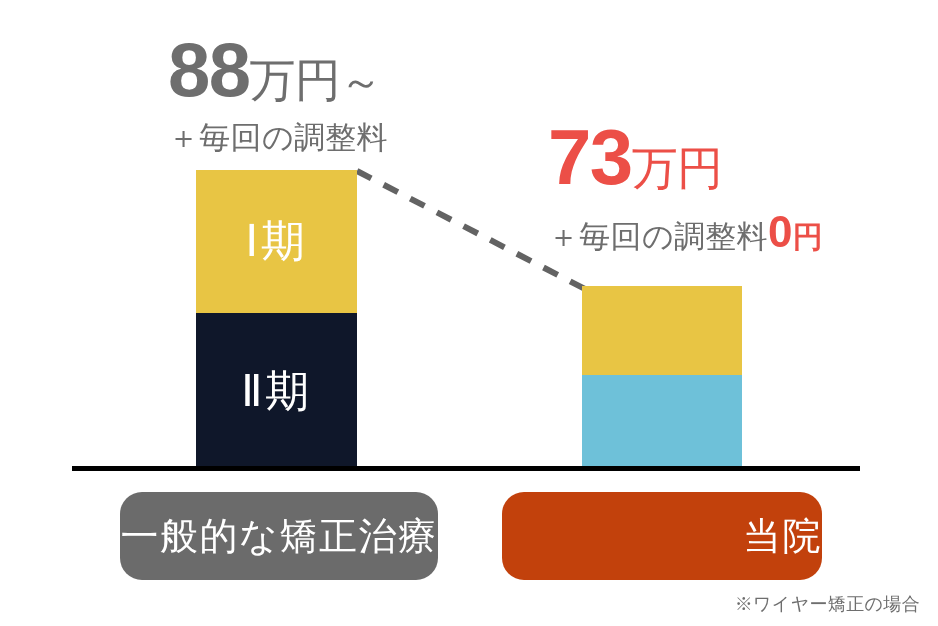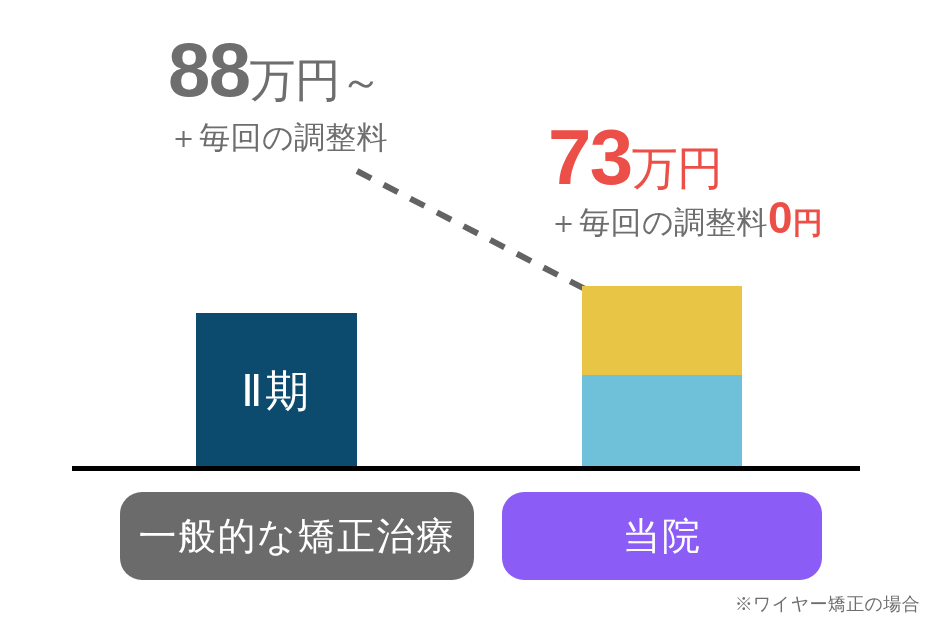--- a/index.html
+++ b/index.html
@@ -45,21 +45,21 @@
   #left-price .price-num { font-size: 76px; }
   #left-price .price-unit { font-size: 46px; }
   #left-price .price-tilde { font-size: 42px; }
   #left-price .price-sub { font-size: 31px; margin-top: 14px; text-align: center; }
 
   
   #right-price { left: 548px; top: 118px; color: #ec4f47; }
   #right-price .price-main { font-size: 74px; }
   #right-price .price-num { font-size: 78px; }
   #right-price .price-unit { font-size: 46px; }
-  #right-price .price-sub { font-size: 31px; color: #6e6e6e; }
+  #right-price .price-sub { font-size: 31px; margin-top: 14px; color: #6e6e6e; }
   #right-price .price-zero { color: #ec4f47; font-size: 44px; font-weight: 600; }
   #right-price .price-zero-unit { color: #ec4f47; font-size: 30px; font-weight: 600; }
 
   
   .bar { position: absolute; }
   .bar-seg {
     position: absolute;
     left: 0;
     width: 100%;
     display: flex;
@@ -97,21 +97,21 @@
     position: absolute;
     display: flex;
     align-items: center;
     justify-content: center;
     border-radius: 22px;
     color: #ffffff;
     font-size: 38px;
     letter-spacing: 0.04em;
     font-weight: 400;
   }
-  #pill-left  { left: 120px; top: 492px; width: 354px; height: 88px; background: #6b6b6b; }
+  #pill-left  { left: 120px; top: 492px; width: 318px; height: 88px; background: #6b6b6b; }
   #pill-right { left: 502px; top: 492px; width: 320px; height: 88px; background: #6ec1d9; }
 
   
   #footnote {
     position: absolute;
     right: 18px;
     top: 592px;
     color: #6e6e6e;
     font-size: 18px;
     letter-spacing: 0.02em;
@@ -136,32 +136,33 @@
     <span class="price-sub">
       <span>＋毎回の調整料</span><span class="price-zero">0</span><span class="price-zero-unit">円</span>
     </span>
   </div>
 
   <svg id="connector" viewBox="0 0 242 136" width="242" height="136">
     <line x1="7" y1="9" x2="235" y2="127" stroke="#636363" stroke-width="6" stroke-dasharray="16 14" stroke-linecap="butt"></line>
   </svg>
 
   <div class="bar" id="bar-left">
-    <div class="bar-seg seg-phase2" style="background: #0c4a6e;">Ⅱ期</div>
+    <div class="bar-seg seg-phase1" style="background: rgb(232, 197, 68);">Ⅰ期</div>
+    <div class="bar-seg seg-phase2" style="background: #0f172a;">Ⅱ期</div>
   </div>
 
   <div class="bar" id="bar-right">
     <div class="bar-seg seg-phase1" style="background: rgb(232, 197, 68);"></div>
     <div class="bar-seg seg-phase2" style="background: rgb(110, 193, 217);"></div>
   </div>
 
   <div id="baseline" style="background: rgb(0, 0, 0);"></div>
 
   <div class="pill" id="pill-left" style="background: rgb(107, 107, 107);">
     <span>一般的な矯正治療</span>
   </div>
-  <div class="pill" id="pill-right" style="background: #8b5cf6;">
+  <div class="pill" id="pill-right" style="background: #c2410c; justify-content: flex-end;">
     <span>当院</span>
   </div>
 
   <div id="footnote" style="color: rgb(110, 110, 110);">※ワイヤー矯正の場合</div>
 
 </div>
 
 </body></html>

